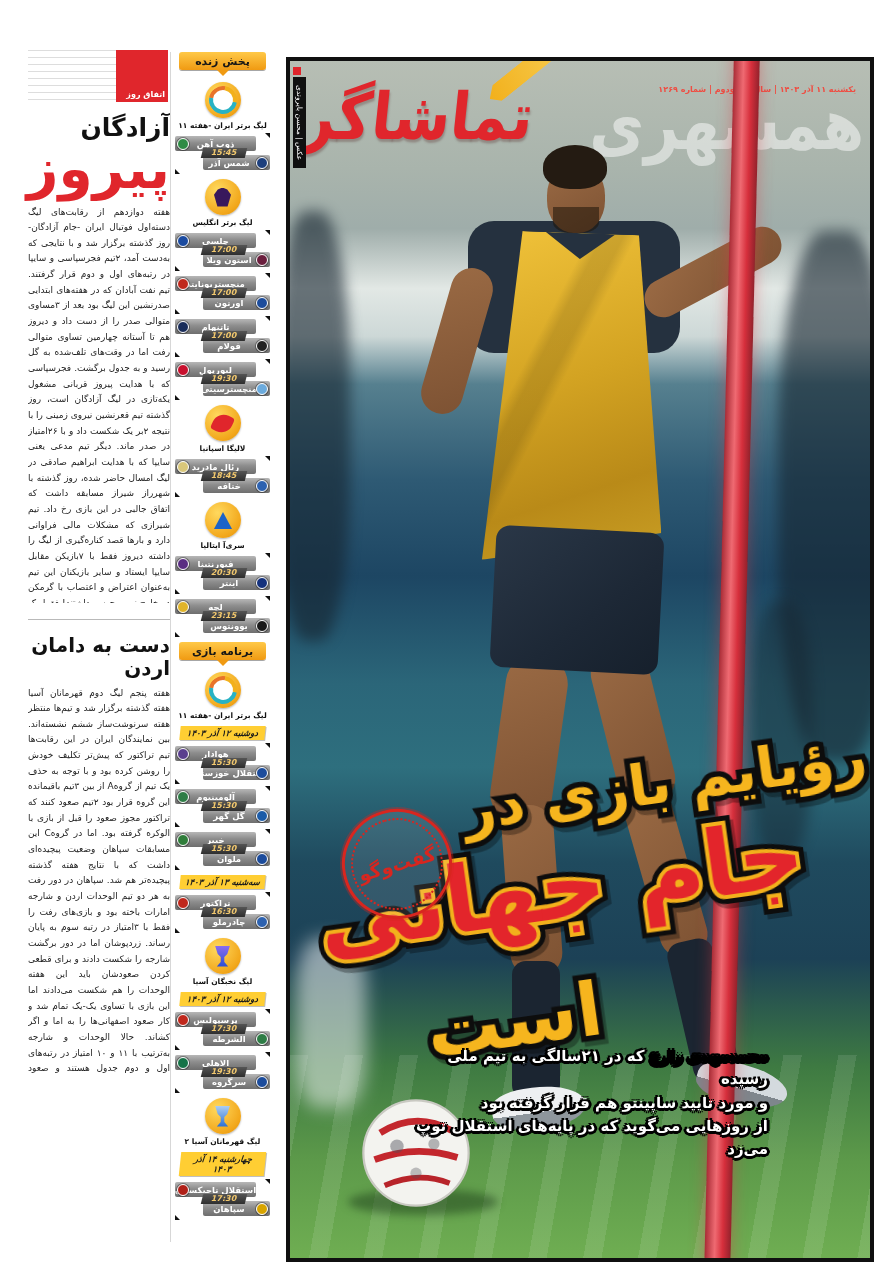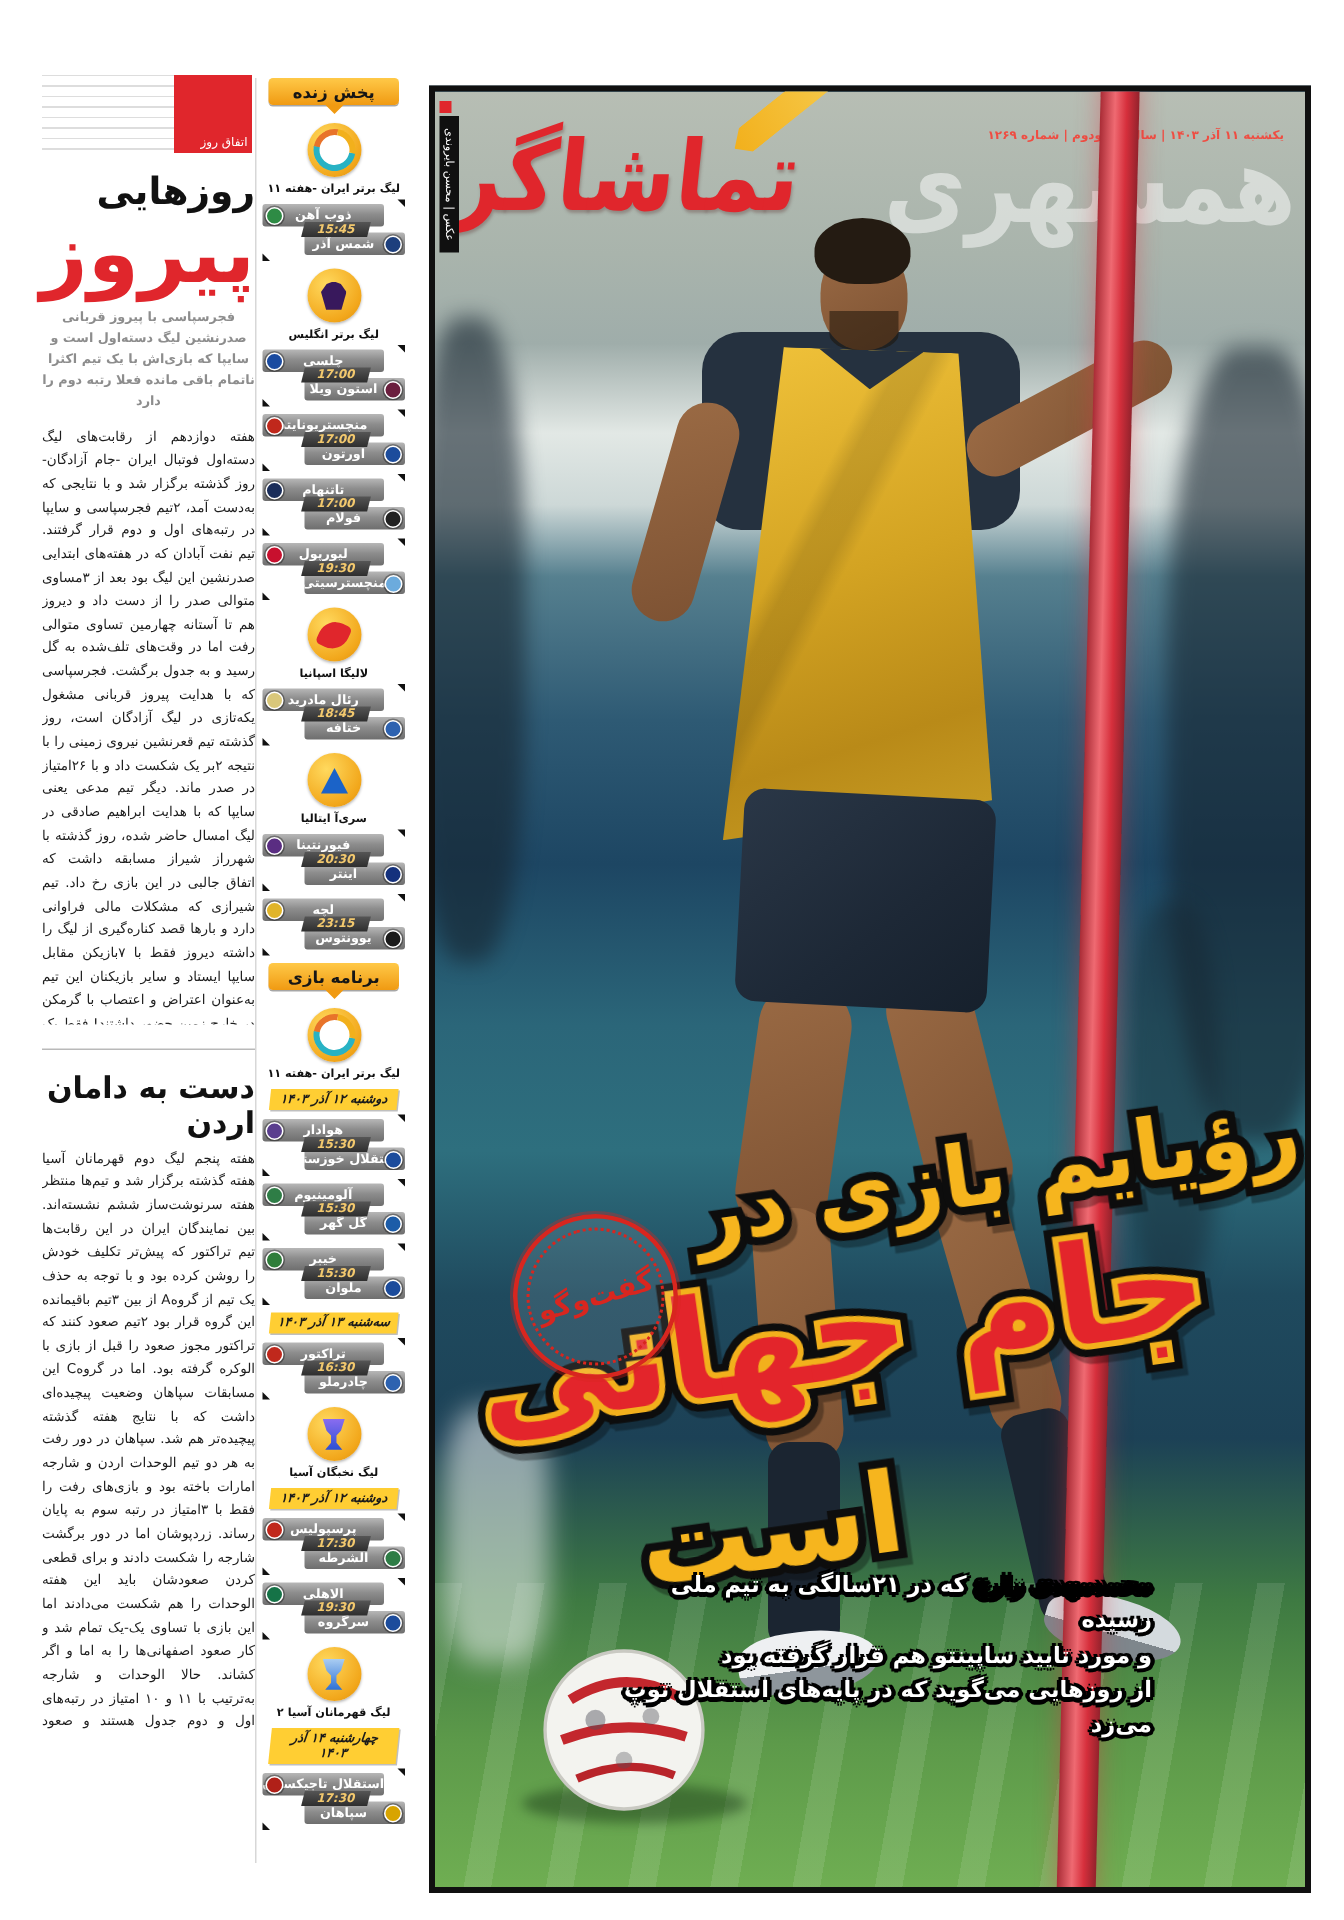--- a/index.html
+++ b/index.html
@@ -5,21 +5,21 @@
   html,body{margin:0;padding:0;width:896px;height:1280px;overflow:hidden;background:#fff;
     font-family:"DejaVu Sans","Liberation Sans",sans-serif;direction:rtl}
 
   
   .articles{position:absolute;left:28px;top:50px;width:142px;height:1180px}
   .deco{position:relative;height:56px;margin-bottom:8px;
     background:repeating-linear-gradient(180deg,#ddd 0 1px,transparent 1px 7px);
     background-size:66% 100%;background-repeat:no-repeat;background-position:left top}
   .tagbox{position:absolute;right:2px;top:0;width:52px;height:52px;background:#e0262c;
     display:flex;align-items:flex-end;justify-content:flex-start;padding:3px;box-sizing:border-box}
-  .tagbox span{color:#fff;font-size:8px;font-weight:400;white-space:nowrap}
+  .tagbox span{color:#fff;font-size:8px;font-weight:700;white-space:nowrap}
   .a-title{font-size:25px;font-weight:900;color:#111;text-align:right;line-height:1.1;margin:2px 0 0}
   .a-title-red{font-size:55px;font-weight:900;color:#e0262c;text-align:right;line-height:1.0;margin:0 0 8px}
   .a-title2{font-size:20px;font-weight:900;color:#111;text-align:right;line-height:1.15;margin:2px 0 6px}
   .a-lead{font-size:8.5px;color:#8d8d8d;line-height:1.65;text-align:center;margin:0 0 10px;font-weight:700}
   .a-body{font-size:9px;color:#1d1d1d;line-height:1.74;text-align:justify;overflow:hidden}
   .a-body.b1{max-height:398px}
   .a-body.b2{max-height:392px}
   .divider{border:none;border-top:1px solid #b9b9b9;margin:16px 0 14px}
 
   
@@ -145,23 +145,22 @@
 </style>
 </head>
 <body>
 
 <div class="articles">
   <div class="deco">
     <div class="tagbox">
       <span>اتفاق روز</span>
     </div>
   </div>
-  <div class="a-title">روزهایی</div>
+  <div class="a-title">آزادگان</div>
   <div class="a-title-red">پیروز</div>
-  <div class="a-lead">فجرسپاسی با پیروز قربانی صدرنشین لیگ دسته‌اول است و سایپا که بازی‌اش با یک تیم اکثرا ناتمام باقی مانده فعلا رتبه دوم را دارد</div>
   <div class="a-body b1">هفته دوازدهم از رقابت‌های لیگ دسته‌اول فوتبال ایران -جام آزادگان- روز گذشته برگزار شد و با نتایجی که به‌دست آمد، ۲تیم فجرسپاسی و سایپا در رتبه‌های اول و دوم قرار گرفتند. تیم نفت آبادان که در هفته‌های ابتدایی صدرنشین این لیگ بود بعد از ۳مساوی متوالی صدر را از دست داد و دیروز هم تا آستانه چهارمین تساوی متوالی رفت اما در وقت‌های تلف‌شده به گل رسید و به جدول برگشت. فجرسپاسی که با هدایت پیروز قربانی مشغول یکه‌تازی در لیگ آزادگان است، روز گذشته تیم قعرنشین نیروی زمینی را با نتیجه ۲بر یک شکست داد و با ۲۶امتیاز در صدر ماند. دیگر تیم مدعی یعنی سایپا که با هدایت ابراهیم صادقی در لیگ امسال حاضر شده، روز گذشته با شهرراز شیراز مسابقه داشت که اتفاق جالبی در این بازی رخ داد. تیم شیرازی که مشکلات مالی فراوانی دارد و بارها قصد کناره‌گیری از لیگ را داشته دیروز فقط با ۷بازیکن مقابل سایپا ایستاد و سایر بازیکنان این تیم به‌عنوان اعتراض و اعتصاب با گرمکن در خارج زمین حضور داشتند! فقط یک دقیقه از بازی گذشته بود که شهرراز یک مصدوم هم داد و با توجه به اینکه قانونا هیچ تیمی نمی‌تواند با کمتر از ۷نفر بازی کند این بازی ناتمام باقی ماند و ۳بر صفر به سود سایپا اعلام خواهد شد. سایپا با این ۳امتیاز جالبه ۲۴امتیازی می‌شود و در رتبه دوم قرار می‌گیرد. رتبه سوم در اختیار صنعت‌نفت آبادان است که بعد از ۳تساوی بدون گل متوالی آن هم با تیم‌های قعر جدول، بالاخره با گل حسین شمالی در دقیقه۹۵ مس شهربابک را شکست داد و با ۲۳امتیاز به رتبه سوم رسید. صنعت‌نفت با فراز کمالوند در جام حذفی هم آلومینیوم اراک را حذف کرده است. پیکان با مربیگری امید روانخواه و آریو اسلامشهر با هدایت محمد بیاتلو تیم‌های بعدی هستند که با ۲۲ و ۲۱امتیاز به‌ترتیب رتبه‌های چهارم و پنجم لیگ دسته‌اول ایران را در اختیار دارند.</div>
 
   <hr class="divider">
 
   <div class="a-title2">دست به دامان اردن</div>
   <div class="a-body b2">هفته پنجم لیگ دوم قهرمانان آسیا هفته گذشته برگزار شد و تیم‌ها منتظر هفته سرنوشت‌ساز ششم نشسته‌اند. بین نمایندگان ایران در این رقابت‌ها تیم تراکتور که پیش‌تر تکلیف خودش را روشن کرده بود و با توجه به حذف یک تیم از گروهA از بین ۳تیم باقیمانده این گروه قرار بود ۲تیم صعود کنند که تراکتور مجوز صعود را قبل از بازی با الوکره گرفته بود. اما در گروهC این مسابقات سپاهان وضعیت پیچیده‌ای داشت که با نتایج هفته گذشته پیچیده‌تر هم شد. سپاهان در دور رفت به هر دو تیم الوحدات اردن و شارجه امارات باخته بود و بازی‌های رفت را فقط با ۳امتیاز در رتبه سوم به پایان رساند. زردپوشان اما در دور برگشت شارجه را شکست دادند و برای قطعی کردن صعودشان باید این هفته الوحدات را هم شکست می‌دادند اما این بازی با تساوی یک-یک تمام شد و کار صعود اصفهانی‌ها را به اما و اگر کشاند. حالا الوحدات و شارجه به‌ترتیب با ۱۱ و ۱۰ امتیاز در رتبه‌های اول و دوم جدول هستند و صعود الوحدات با ۱۱امتیازش کاملا قطعی است. سپاهان با ۷امتیاز در رتبه سوم نشسته و تنها شانسش برای صعود این است که در روز آخر بتواند از شارجه امارات سبقت بگیرد. سپاهان در روز پایانی با استقلال تاجیکستان روبه‌رو می‌شود؛ تیمی که هر ۵بازی قبلی‌اش را باخته و بدون امتیاز در قعر جدول نشسته است. سپاهان علاوه بر اینکه باید ششمین شکست را به استقلال تحمیل کند، نیازمند شکست شارجه در بازی همزمان نیز هست؛ نتیجه‌ای که شارجه را با سپاهان روی امتیاز ۱۰ به هم می‌رساند. سپاهان و شارجه در بازی‌های رفت‌وبرگشت با نتیجه مشابه ۳بر یک همدیگر را شکست داده‌اند. از لحاظ تفاضل گل نیز تا این لحظه یعنی بعد از ۵مسابقه تفاضل گل ۲تیم مساوی است. بنابراین شارجه با هر نتیجه‌ای ببازد و سپاهان با هر نتیجه‌ای ببرد صعود سپاهان اتفاق می‌افتد و البته جز این هم چاره دیگری برای صعود زردپوشان وجود ندارد. نکته اینجاست که الوحدات در روز آخر انگیزه چندانی برای بردن شارجه ندارد چون با یک مساوی هم به‌عنوان سرگروه صعود می‌کند.</div>
 </div>
 
 <div class="vrule"></div>
 

